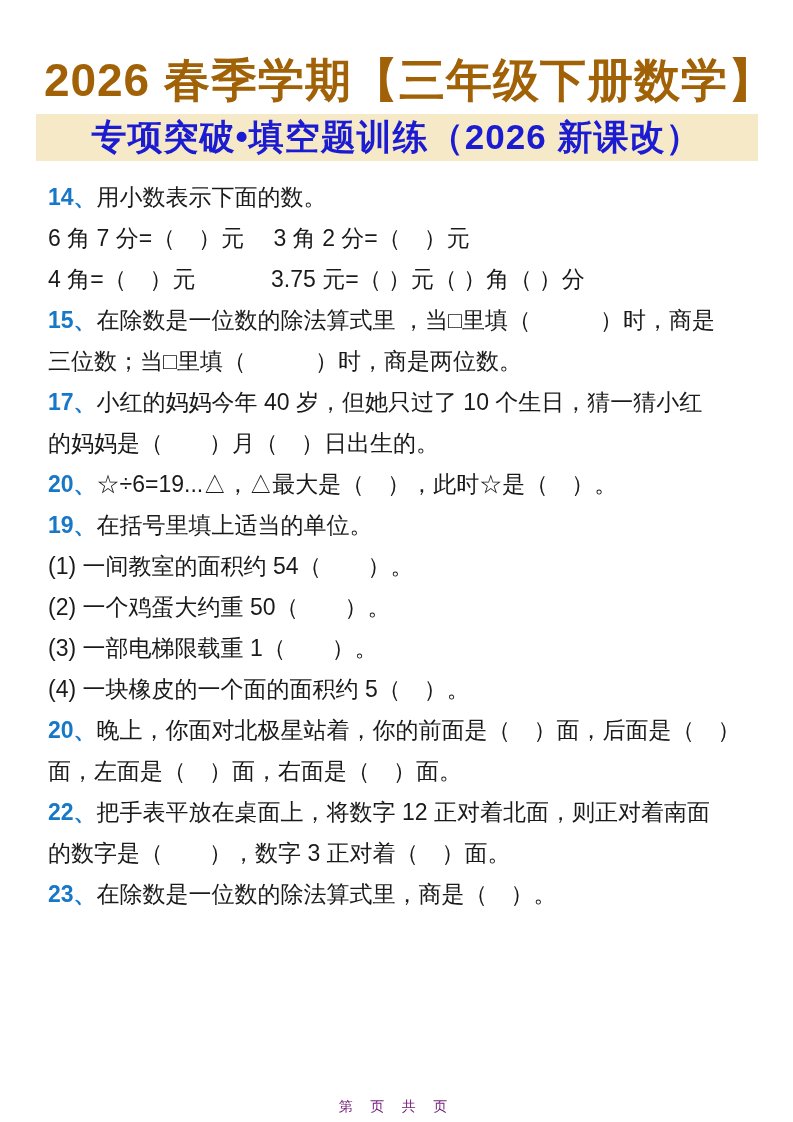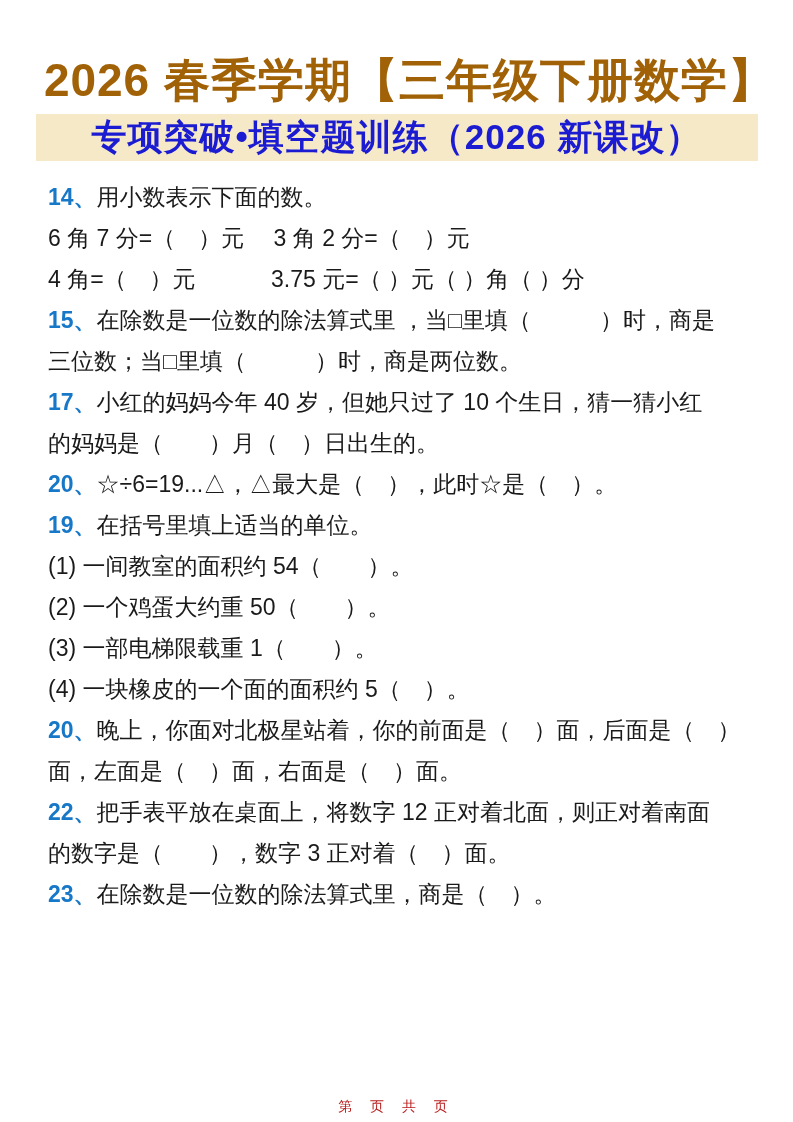--- a/index.html
+++ b/index.html
@@ -59,21 +59,22 @@
     white-space: pre-line;
   }
   .footer {
     position: absolute;
     left: 0;
     right: 0;
     bottom: 6px;
     text-align: center;
     font-size: 14px;
     letter-spacing: 7px;
-    color: #b91c1c;
+    color: #701a75;
+    font-family: Liberation Serif, serif;
   }
 </style>
 </head>
 <body>
 
 <div class="page">
 
   <header>
     <h1 class="title">2026 春季学期【三年级下册数学】</h1>
     <div class="banner">

